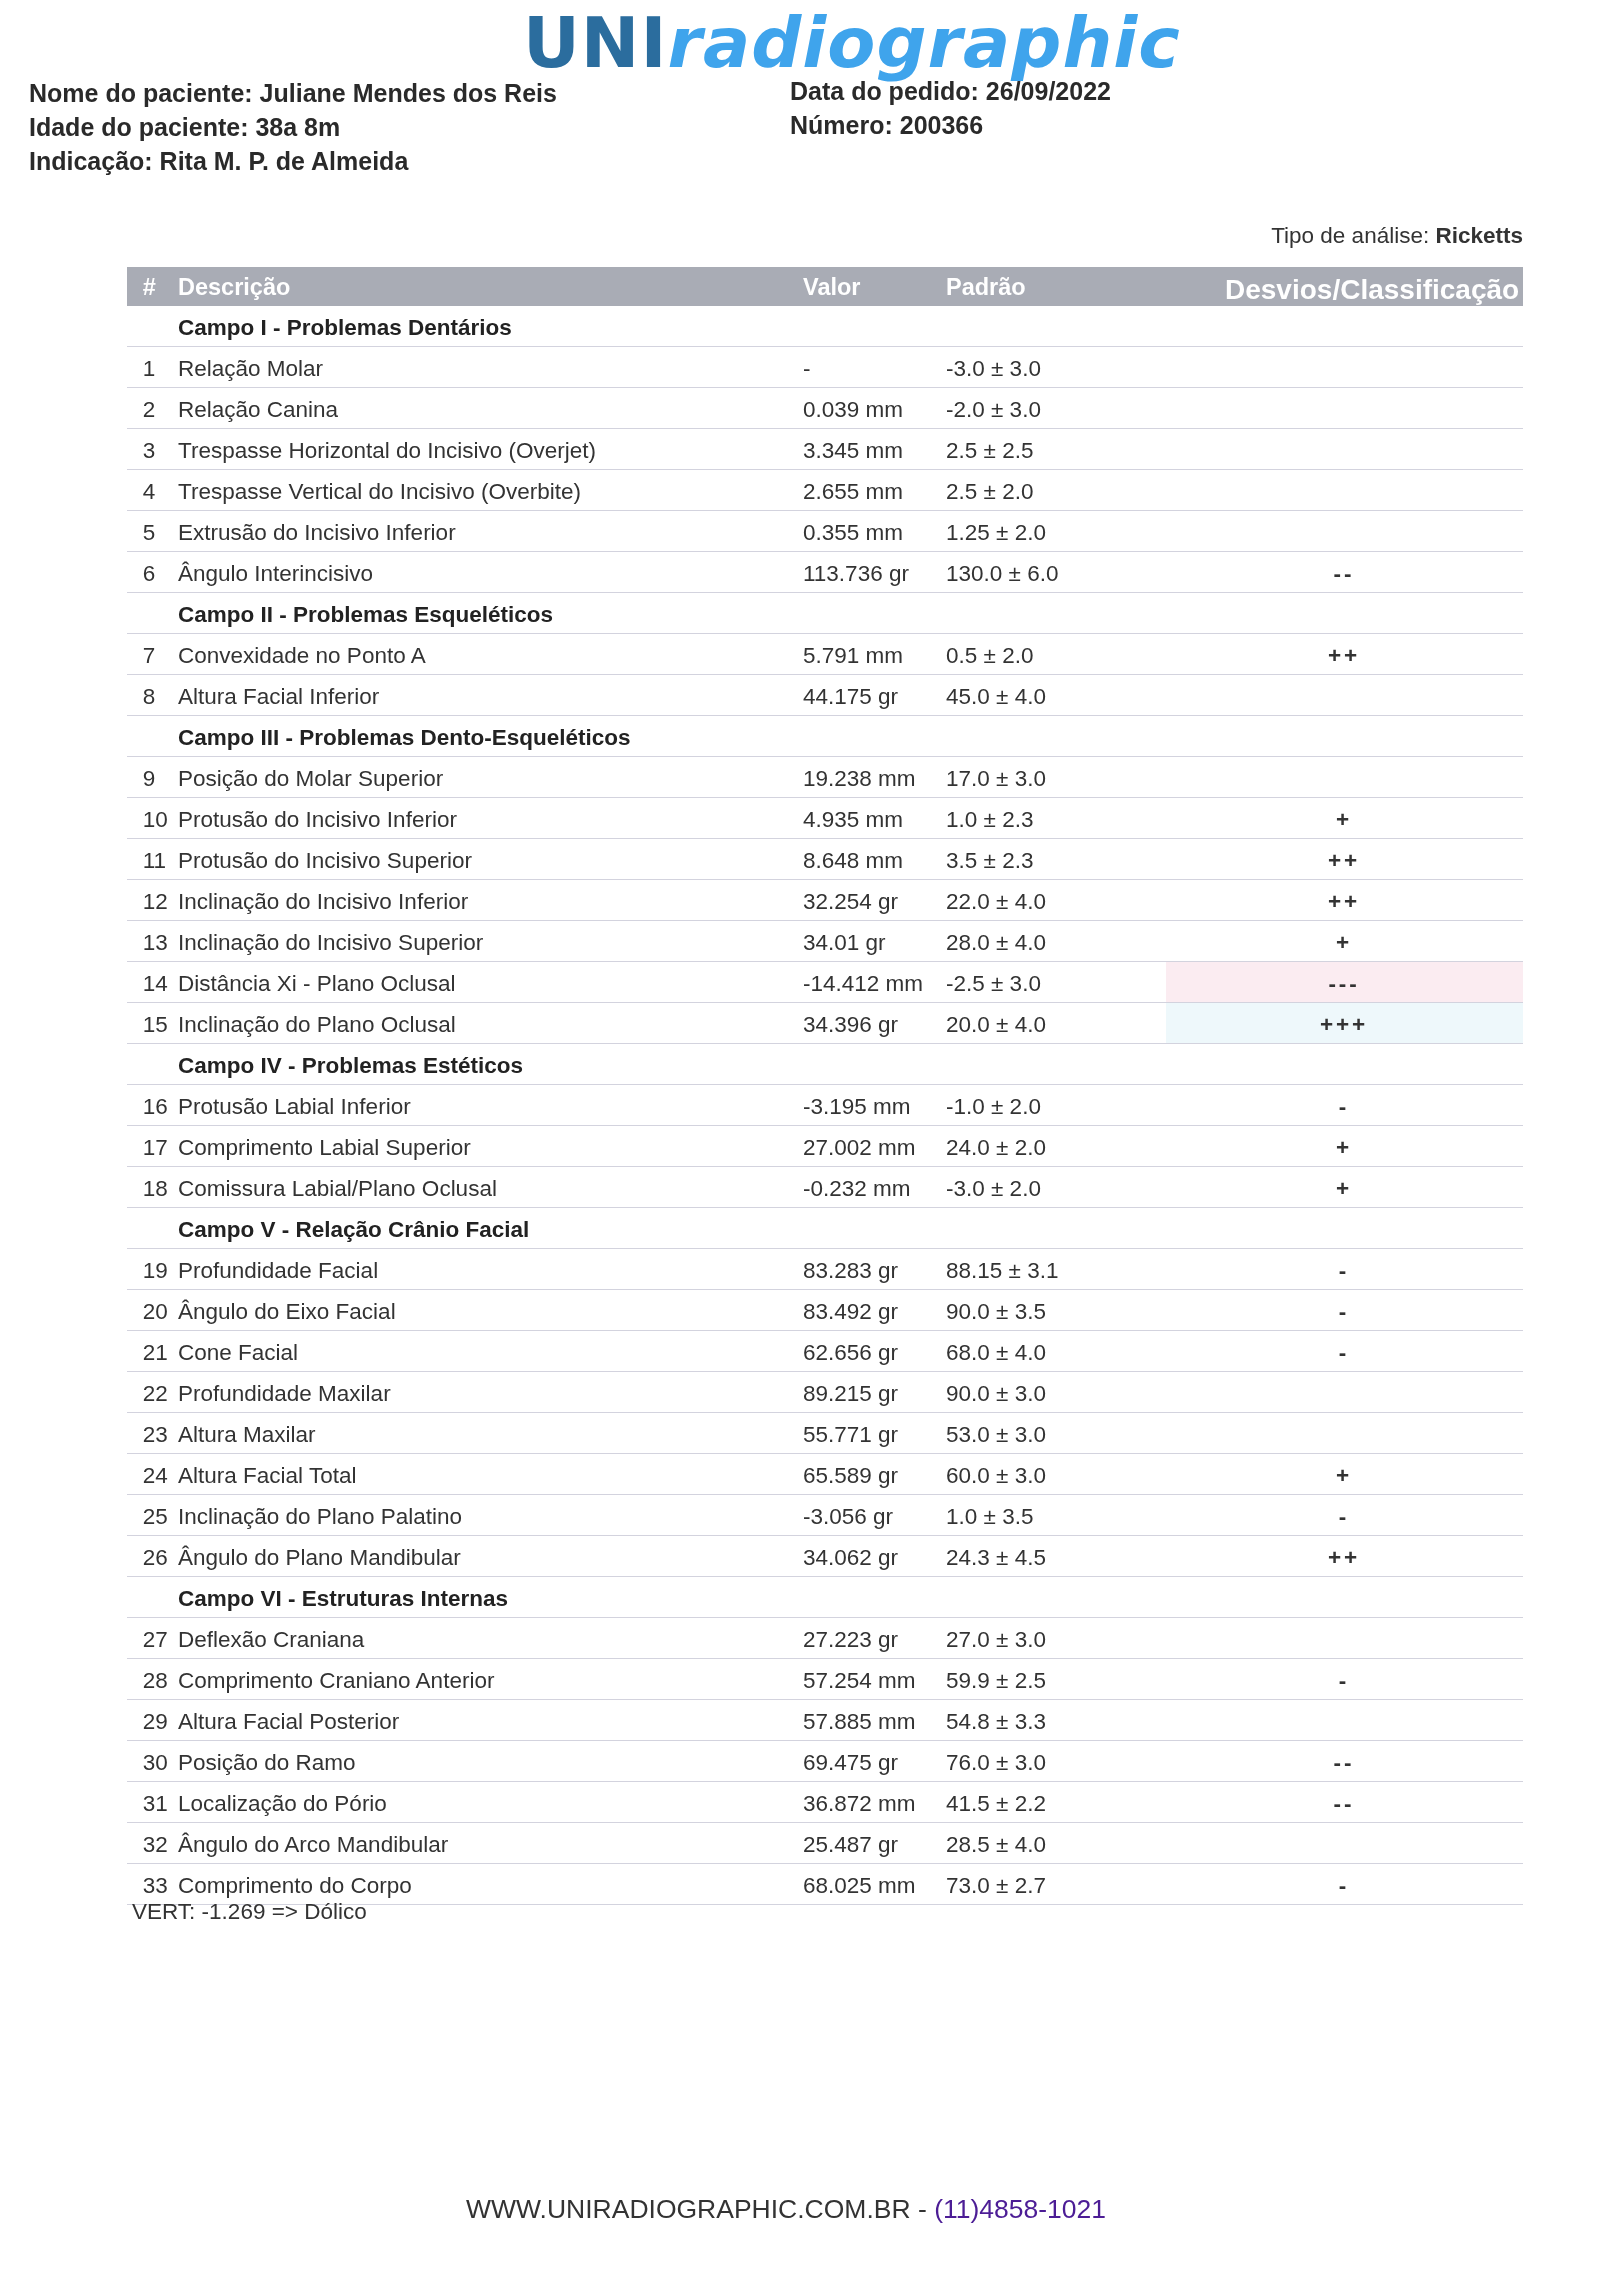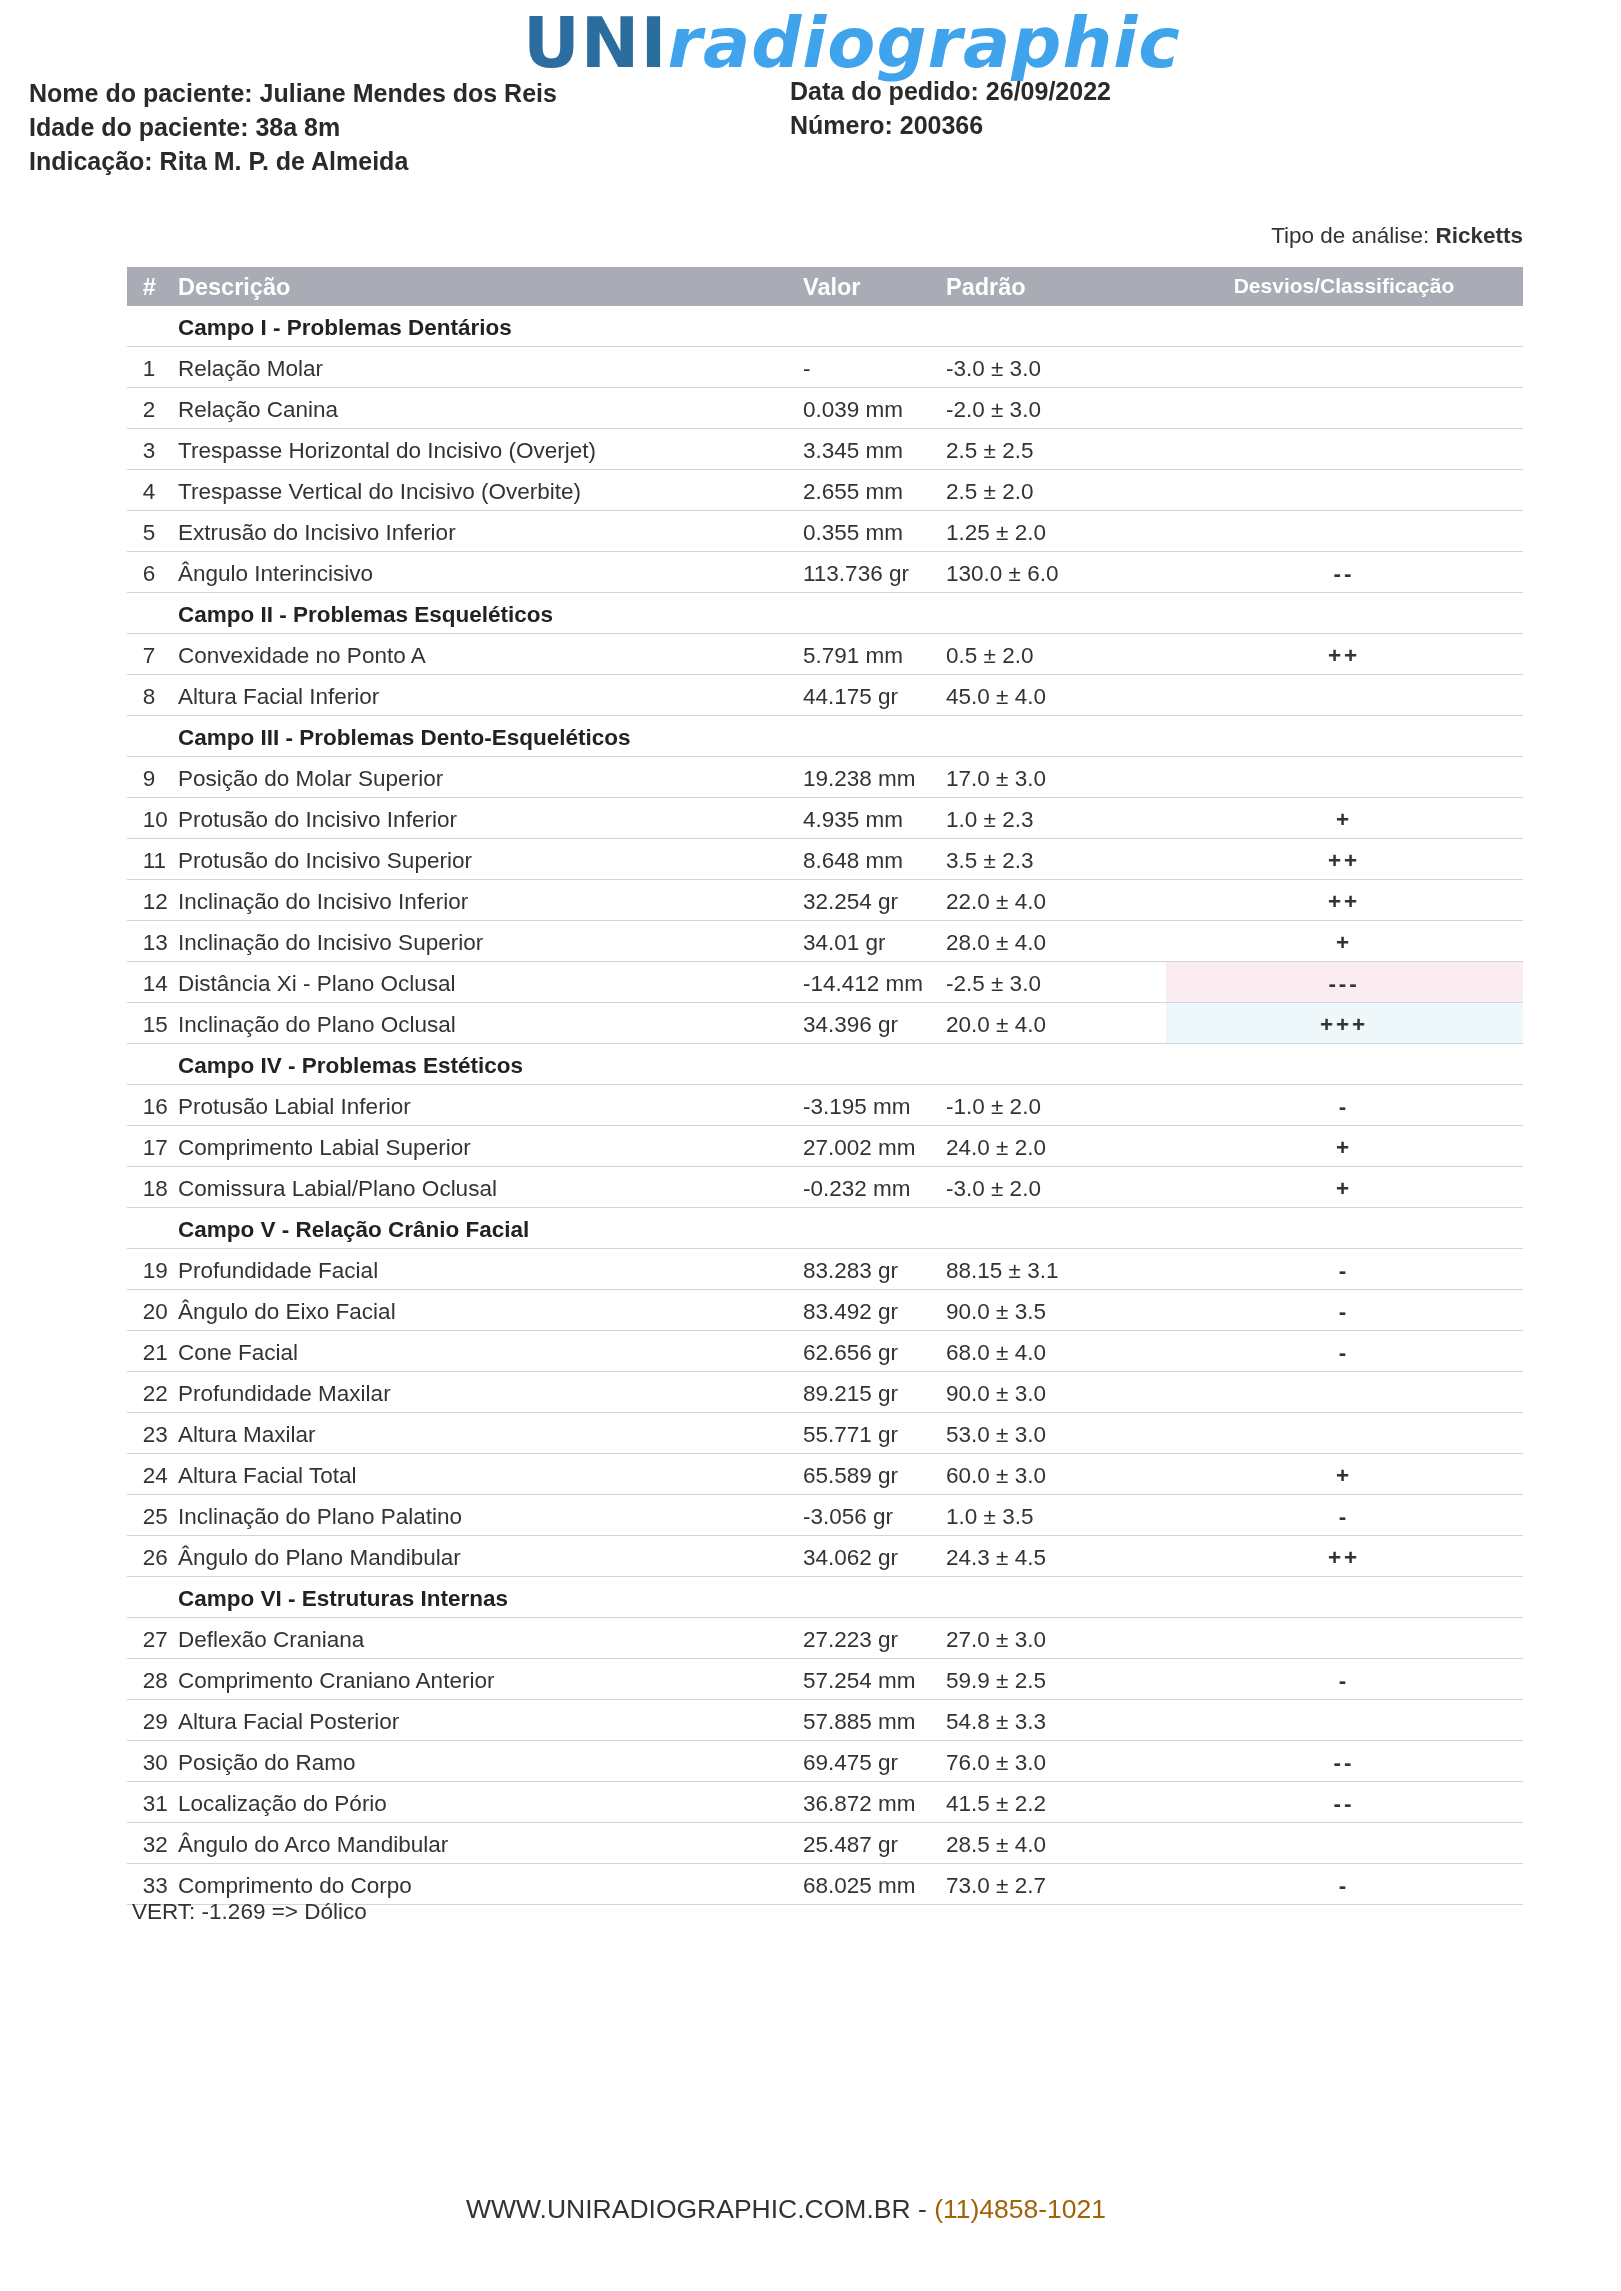--- a/index.html
+++ b/index.html
@@ -22,21 +22,21 @@
   .row span { position: absolute; top: 8.8px; white-space: nowrap; }
   .row.group span { font-weight: bold; color: #222; }
   .c-num { left: 15.7px; }
   .c-desc { left: 51px; }
   .c-val { left: 676px; }
   .c-pad { left: 819px; }
   .c-dev { left: 1098px; width: 238px; text-align: center; font-weight: bold; letter-spacing: 2.9px; }
   .row .hl { position: absolute; left: 1039px; right: 0; top: 0; bottom: 0; }
   .vert { position: absolute; left: 132px; top: 1899px; font-size: 22.5px; color: #333; }
   .footer { position: absolute; left: 466px; top: 2192px; font-size: 26.5px; color: #333; line-height: 34px; width: 686px; }
-  .footer .phone { color: #a16207; }
+  .footer .phone { color: #4c1d95; }
 </style>
 </head>
 <body>
 
 <div class="logo"><span class="uni">UNI</span><span class="rad">radiographic</span></div>
 
 <div class="info info-left">
   <div><span>Nome do paciente:</span> <span>Juliane Mendes dos Reis</span></div>
   <div><span>Idade do paciente:</span> <span>38a 8m</span></div>
   <div><span>Indicação:</span> <span>Rita M. P. de Almeida</span></div>
@@ -48,21 +48,21 @@
 </div>
 
 <div class="tipo"><span>Tipo de análise:</span> <b>Ricketts</b></div>
 
 <div class="table">
   <div class="thead">
     <span class="c-num">#</span>
     <span class="c-desc">Descrição</span>
     <span class="c-val">Valor</span>
     <span class="c-pad">Padrão</span>
-    <span class="c-dev" style="letter-spacing:0;font-size:21px">Desvios/Classificação</span>
+    <span class="c-dev" style="letter-spacing:0;font-size:28px">Desvios/Classificação</span>
   </div>
   <div id="tbody">
       <div class="row group">
         <span class="c-desc">Campo I - Problemas Dentários</span>
       </div>
       <div class="row">
         <span class="c-num">1</span>
         <span class="c-desc">Relação Molar</span>
         <span class="c-val">-</span>
         <span class="c-pad">-3.0 ± 3.0</span>

